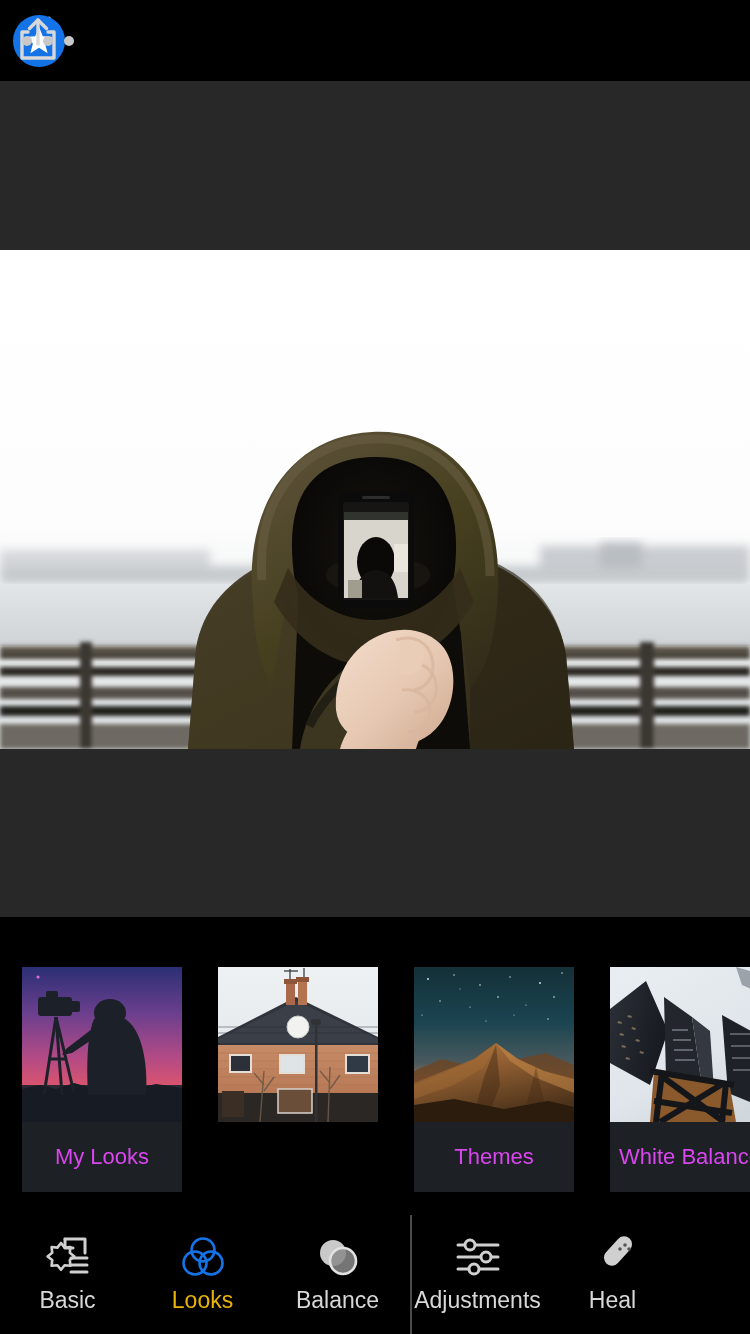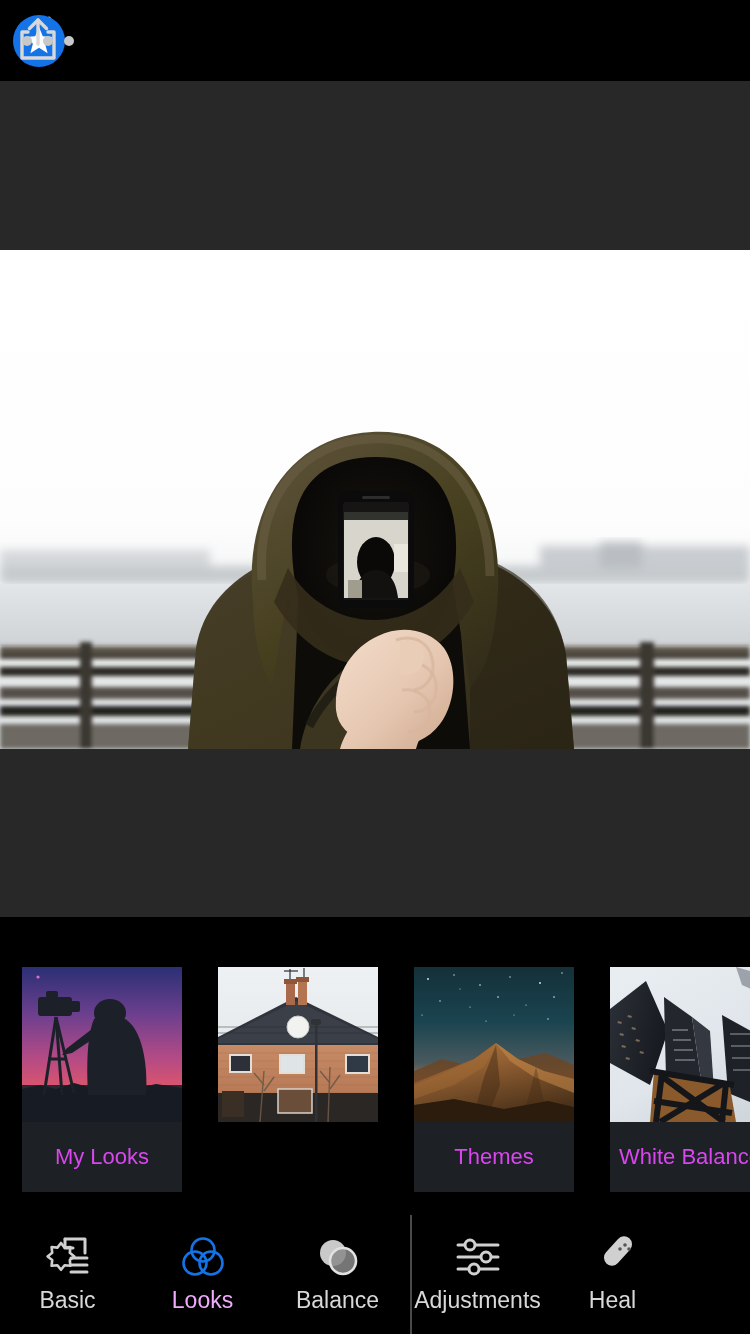--- a/index.html
+++ b/index.html
@@ -123,21 +123,21 @@
     width: 135px;
     height: 119px;
     display: flex; flex-direction: column;
     align-items: center; justify-content: center;
     gap: 9px;
     cursor: pointer;
     flex: 0 0 135px;
   }
   .nav-item .nav-ico { height: 42px; display:flex; align-items:center; justify-content:center; }
   .nav-item .nav-lbl { font-size: 23px; color: #d8d8d8; white-space: nowrap; }
-  .nav-item.active .nav-lbl { color: #f0abfc; text-align: right; }
+  .nav-item.active .nav-lbl { color: #eab308; text-align: right; }
   .nav-spacer { flex: 0 0 5px; }
 </style>
 </head>
 <body>
 
 <div class="app">
 
   <div class="topbar">
 
     <div class="tb-btn tb-back">

